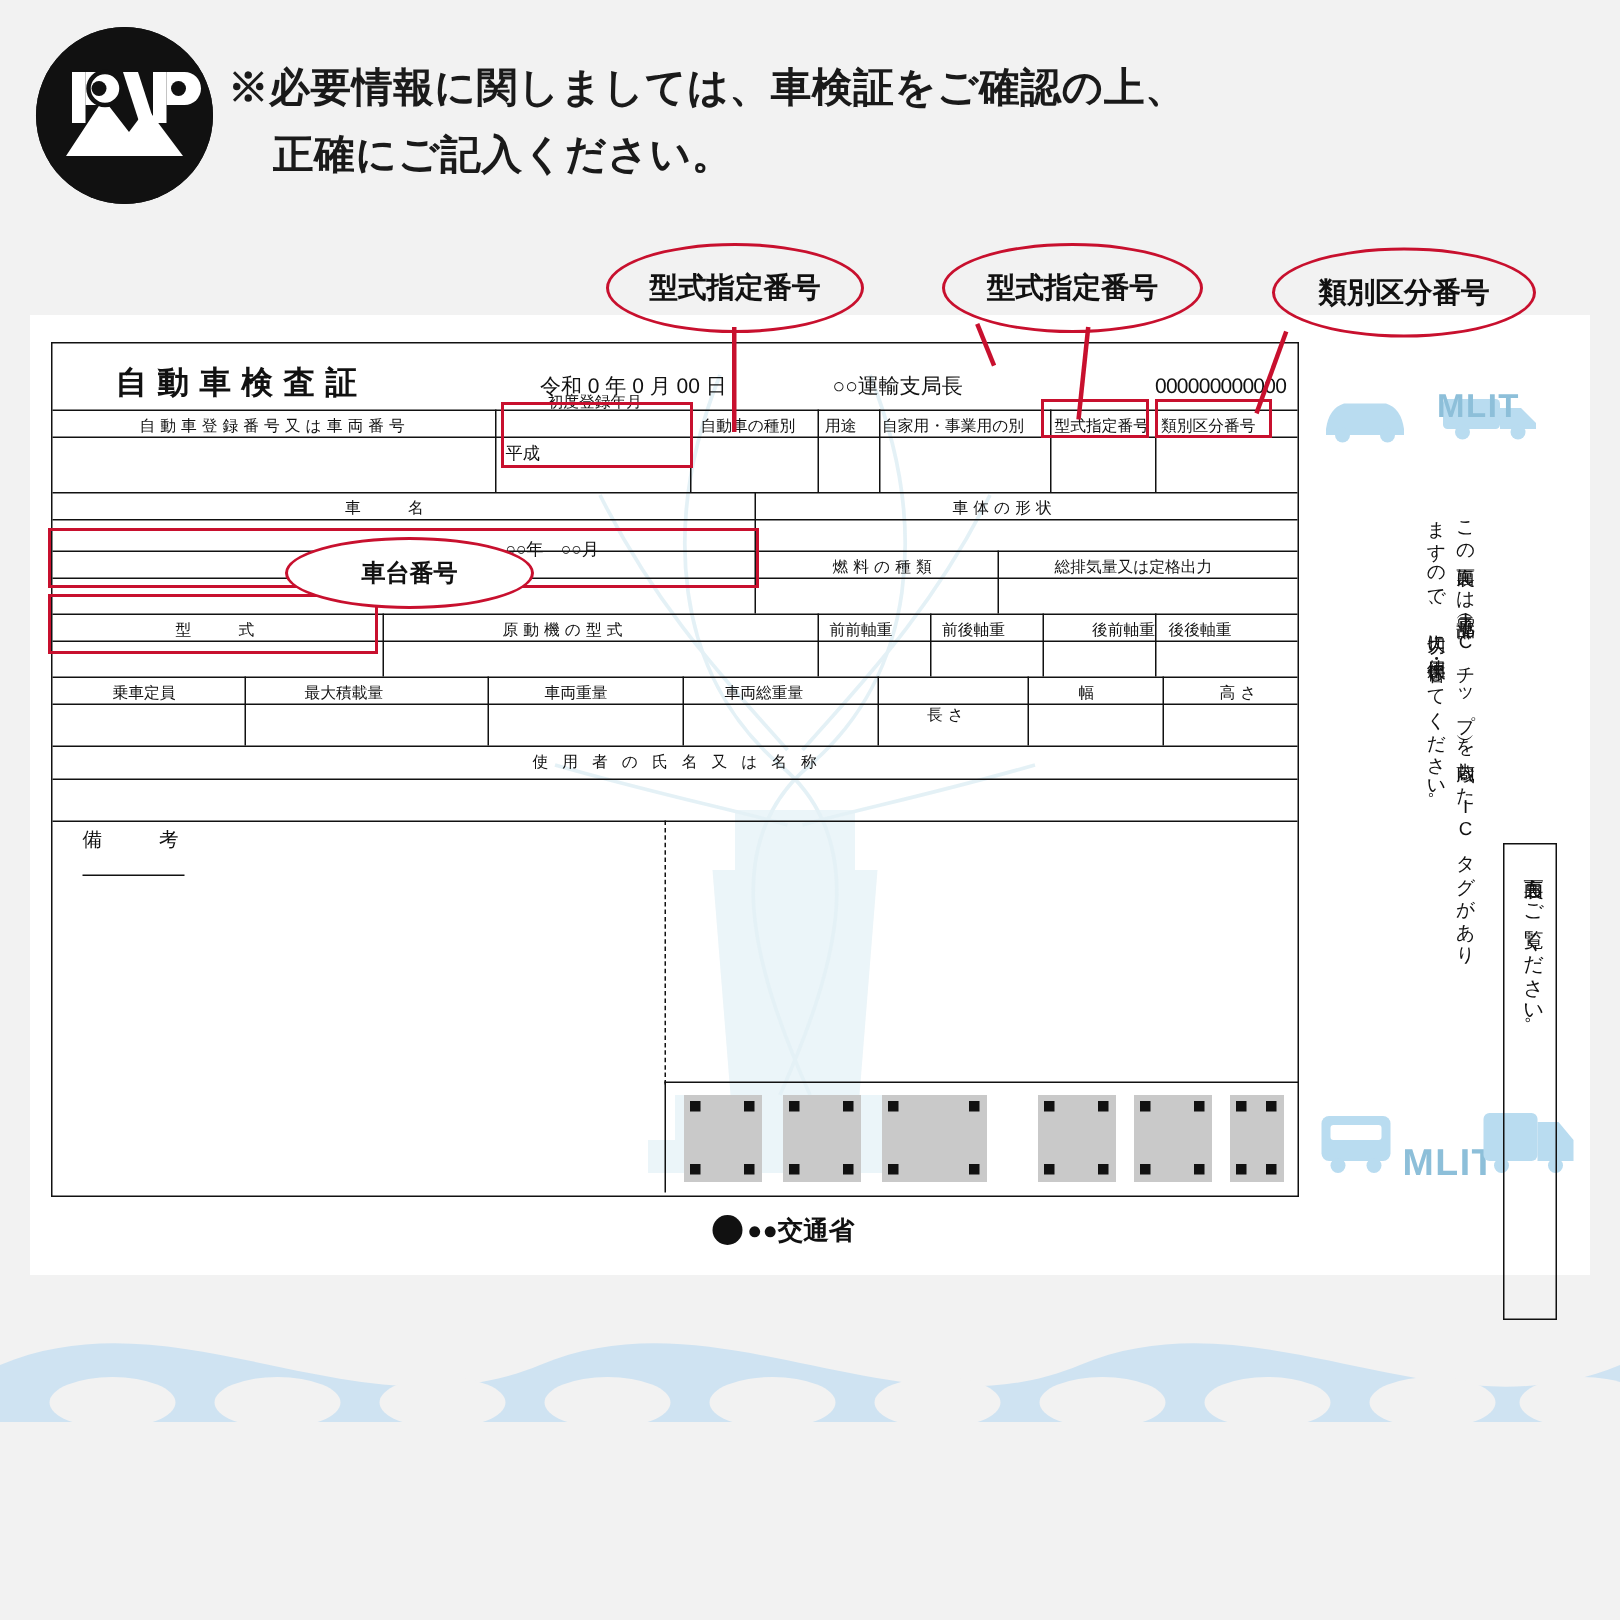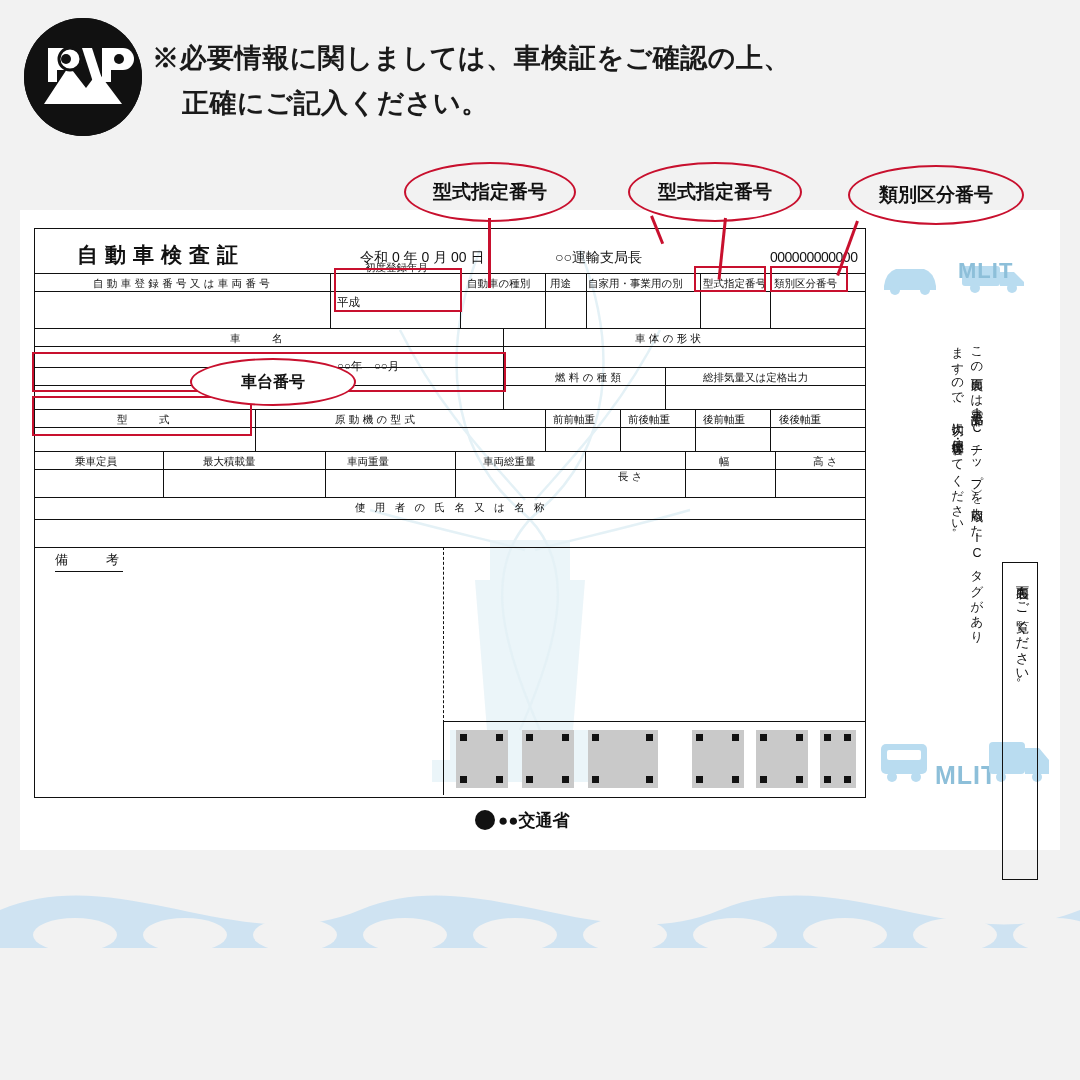--- a/index.html
+++ b/index.html
@@ -246,33 +246,33 @@
       <div class="lbl" style="left:600px;top:103px;">車 体 の 形 状</div>
 
       <div class="lbl" style="left:198px;top:142px;">車 台 番 号</div>
       <div class="lbl" style="left:520px;top:142px;">燃 料 の 種 類</div>
       <div class="lbl" style="left:668px;top:142px;">総排気量又は定格出力</div>
 
       <div class="lbl" style="left:82px;top:184px;">型　　　式</div>
       <div class="lbl" style="left:300px;top:184px;">原 動 機 の 型 式</div>
       <div class="lbl" style="left:518px;top:184px;">前前軸重</div>
       <div class="lbl" style="left:593px;top:184px;">前後軸重</div>
-      <div class="lbl" style="left:668px;top:184px;">後前軸重</div>
+      <div class="lbl" style="left:693px;top:184px;">後前軸重</div>
       <div class="lbl" style="left:744px;top:184px;">後後軸重</div>
 
       <div class="lbl" style="left:40px;top:226px;">乗車定員</div>
       <div class="lbl" style="left:168px;top:226px;">最大積載量</div>
-      <div class="lbl" style="left:312px;top:226px;text-align:right;">車両重量</div>
+      <div class="lbl" style="left:328px;top:226px;text-align:right;">車両重量</div>
       <div class="lbl" style="left:448px;top:226px;">車両総重量</div>
       <div class="lbl" style="left:583px;top:226px;margin-top:15px;">長 さ</div>
       <div class="lbl" style="left:684px;top:226px;">幅</div>
       <div class="lbl" style="left:778px;top:226px;">高 さ</div>
 
       <div class="lbl sp" style="left:320px;top:272px;">使 用 者 の 氏 名 又 は 名 称</div>
-      <div class="lbl" style="left:20px;top:322px;font-size:13px;letter-spacing:4px;border-bottom:1.2px solid #111;padding-bottom:2px;">備　　考</div>
+      <div class="lbl" style="left:20px;top:322px;font-size:13px;letter-spacing:4px;border-bottom:1.2px solid #111;padding-bottom:14px;">備　　考</div>
 
       <div class="barcode">
         <div class="bc" style="left:12px;width:52px;"></div>
           <span class="bcdot" style="left:16px;top:12px;"></span>
           <span class="bcdot" style="left:16px;top:54px;"></span>
           <span class="bcdot" style="left:52px;top:12px;"></span>
           <span class="bcdot" style="left:52px;top:54px;"></span>
         <div class="bc" style="left:78px;width:52px;"></div>
           <span class="bcdot" style="left:82px;top:12px;"></span>
           <span class="bcdot" style="left:82px;top:54px;"></span>

